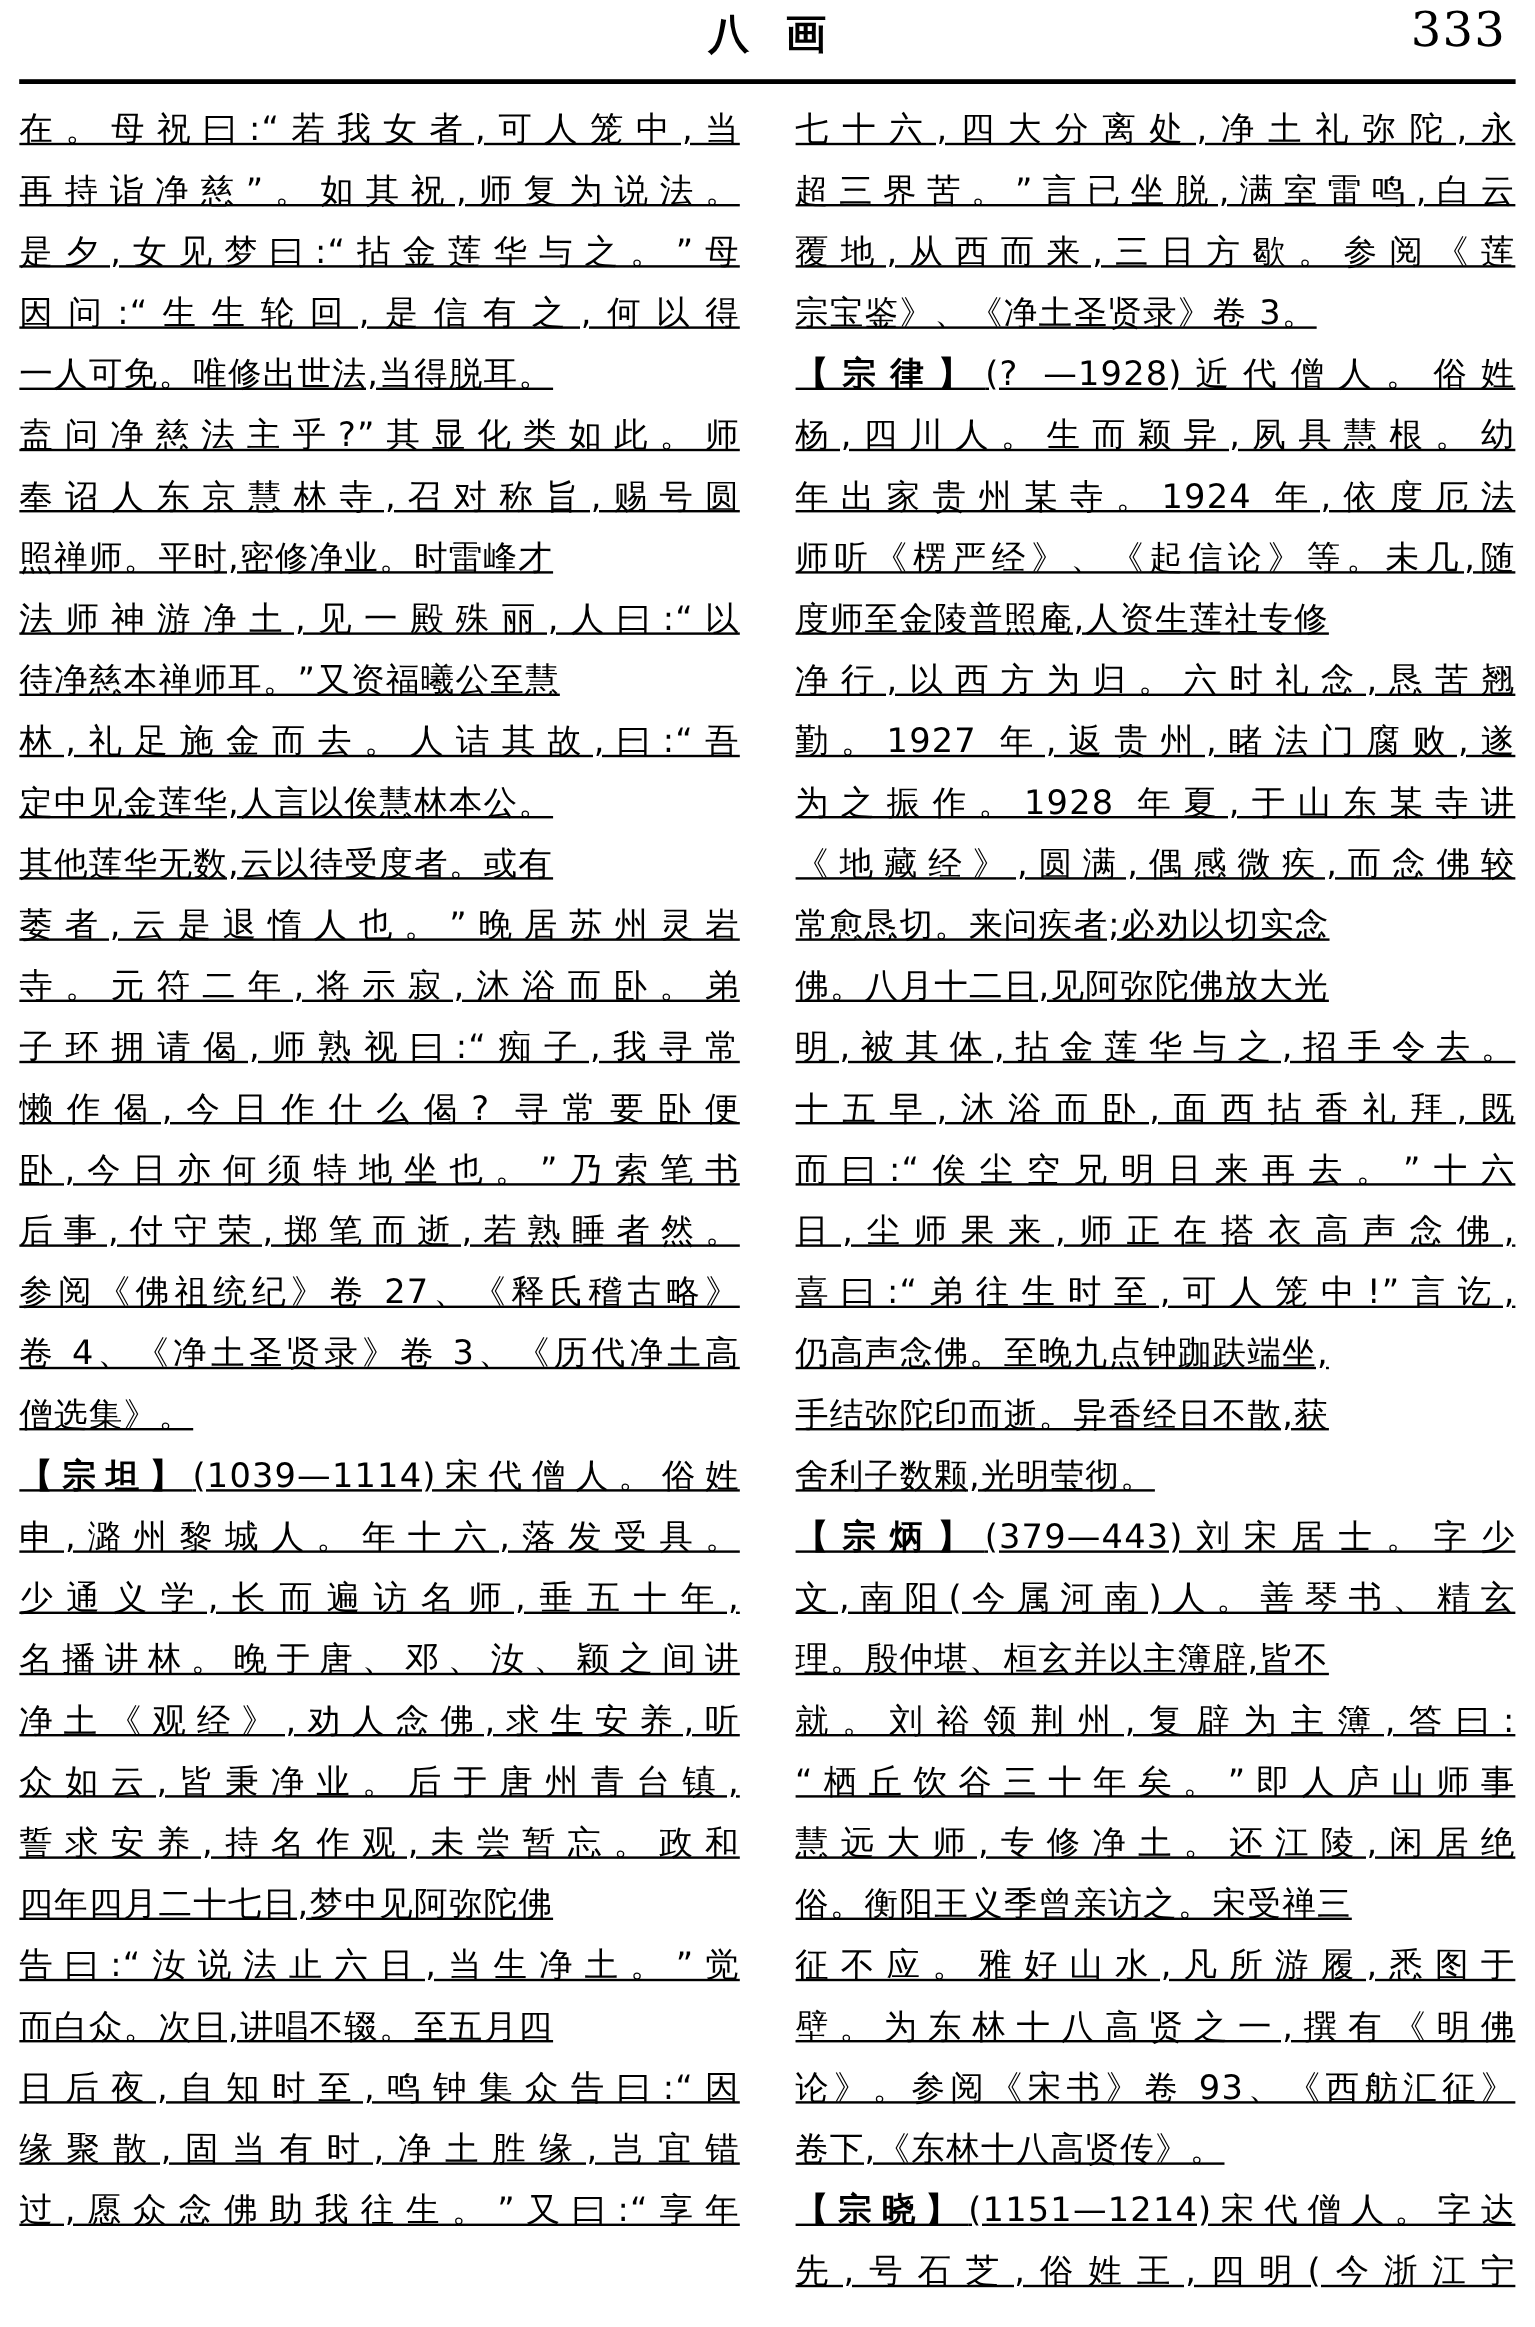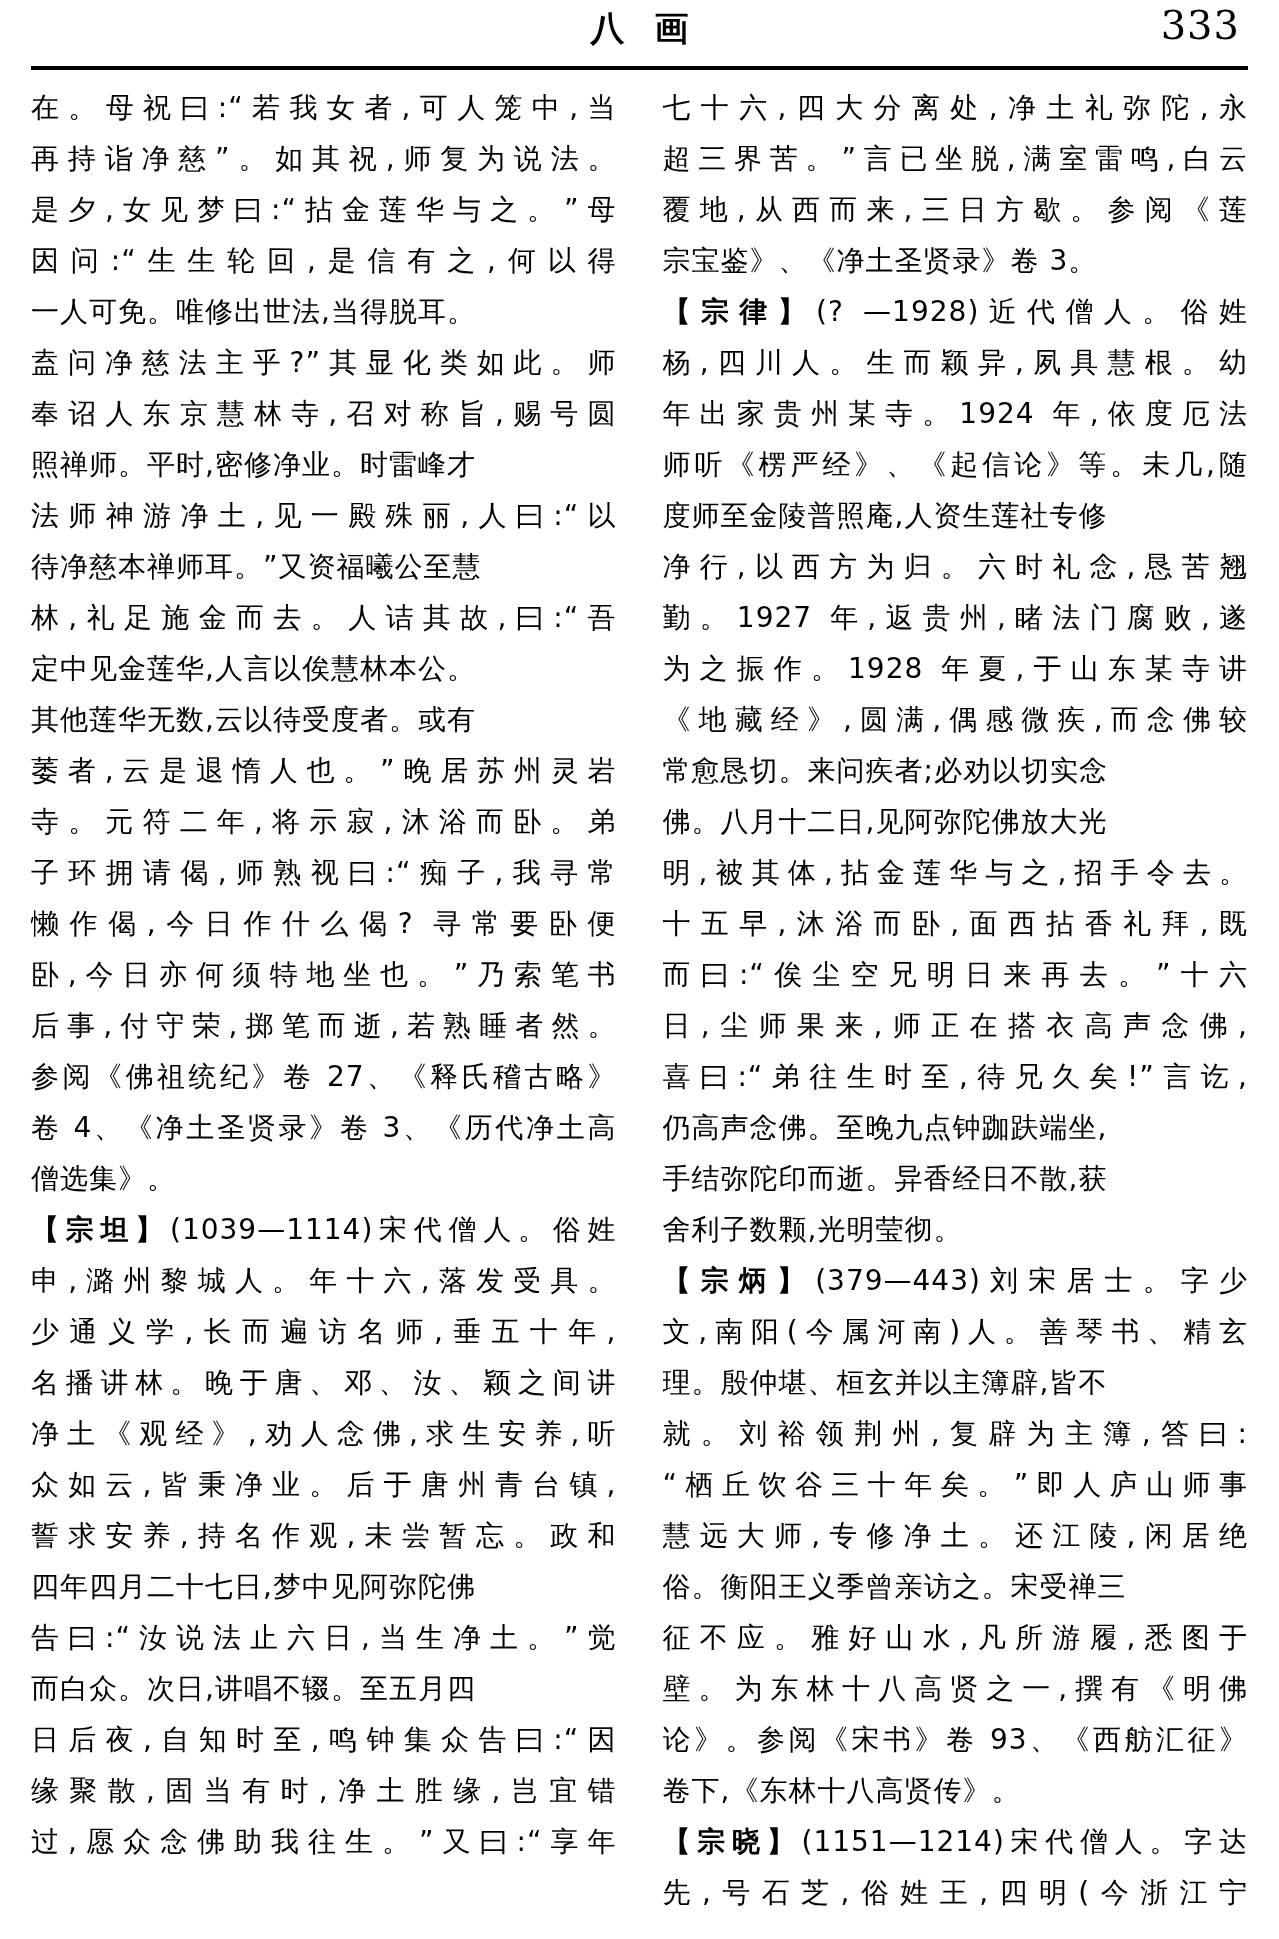--- a/index.html
+++ b/index.html
@@ -11,21 +11,22 @@
   body {
     width: 1279px;
     height: 1939px;
     overflow: hidden;
     font-family: "DejaVu Sans", sans-serif;
   }
   .page {
     box-sizing: border-box;
     width: 1279px;
     height: 1939px;
-    padding: 0 31px;
+    padding: 0 16px;
+    text-decoration: underline;
   }
   .page-header {
     position: relative;
     height: 58px;
   }
   .section-title {
     position: absolute;
     left: 50%;
     top: 6px;
     transform: translateX(-50%);
@@ -140,21 +141,21 @@
         <div class="line full">净行,以西方为归。六时礼念,恳苦翘</div>
         <div class="line full">勤。1927 年,返贵州,睹法门腐败,遂</div>
         <div class="line full">为之振作。1928 年夏,于山东某寺讲</div>
         <div class="line full">《地藏经》,圆满,偶感微疾,而念佛较</div>
         <div class="line">常愈恳切。来问疾者;必劝以切实念</div>
         <div class="line">佛。八月十二日,见阿弥陀佛放大光</div>
         <div class="line full">明,被其体,拈金莲华与之,招手令去。</div>
         <div class="line full">十五早,沐浴而卧,面西拈香礼拜,既</div>
         <div class="line full">而曰:“俟尘空兄明日来再去。”十六</div>
         <div class="line full">日,尘师果来,师正在搭衣高声念佛,</div>
-        <div class="line full">喜曰:“弟往生时至,待兄久矣!”言讫,</div>
+        <div class="line full">喜曰:“弟往生时至,可人笼中!”言讫,</div>
         <div class="line">仍高声念佛。至晚九点钟跏趺端坐,</div>
         <div class="line">手结弥陀印而逝。异香经日不散,获</div>
         <div class="line">舍利子数颗,光明莹彻。</div>
         <div class="line full"><strong>【宗炳】</strong>(379—443)刘宋居士。字少</div>
         <div class="line full">文,南阳(今属河南)人。善琴书、精玄</div>
         <div class="line">理。殷仲堪、桓玄并以主簿辟,皆不</div>
         <div class="line full">就。刘裕领荆州,复辟为主簿,答曰:</div>
         <div class="line full">“栖丘饮谷三十年矣。”即人庐山师事</div>
         <div class="line full">慧远大师,专修净土。还江陵,闲居绝</div>
         <div class="line">俗。衡阳王义季曾亲访之。宋受禅三</div>

